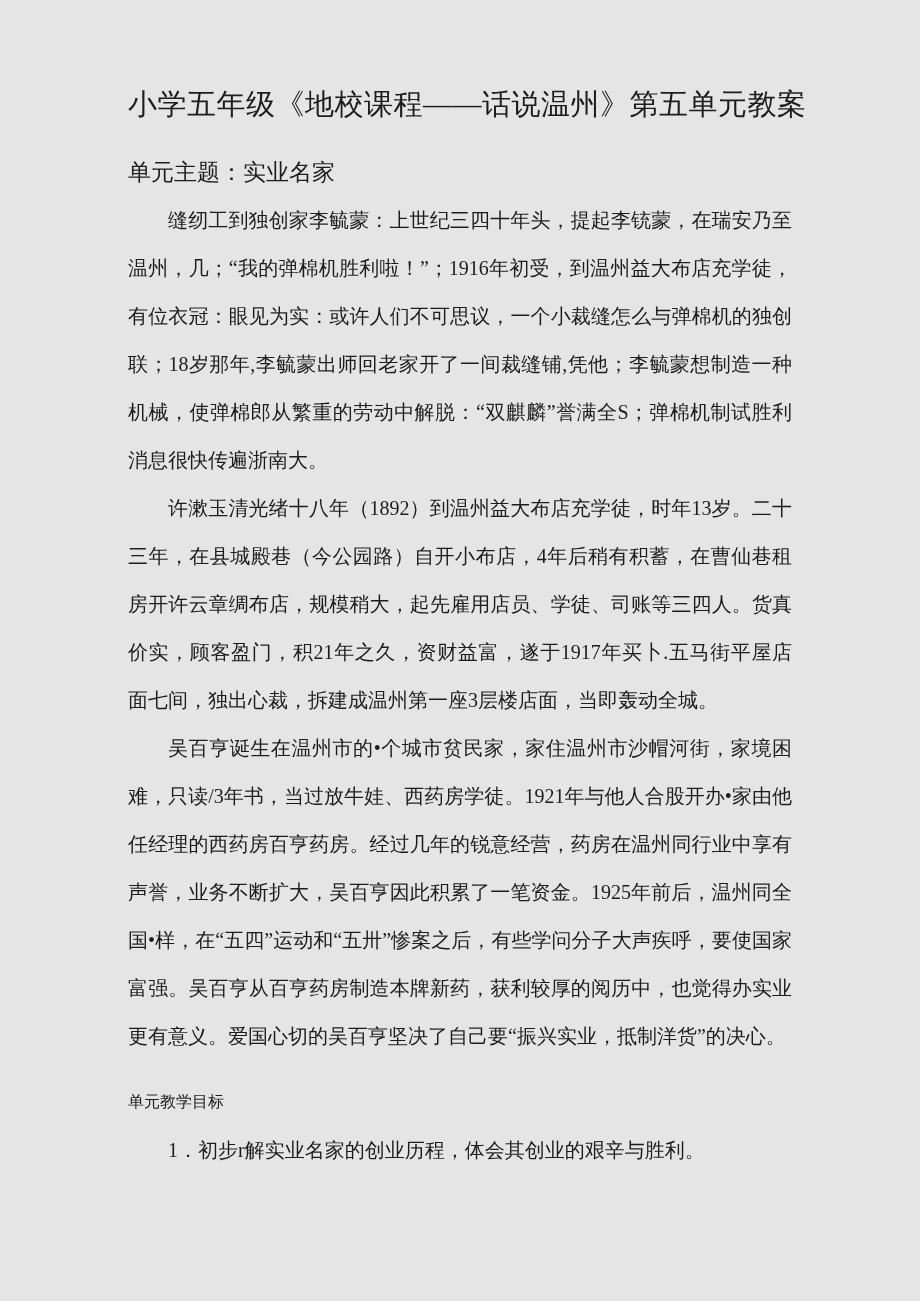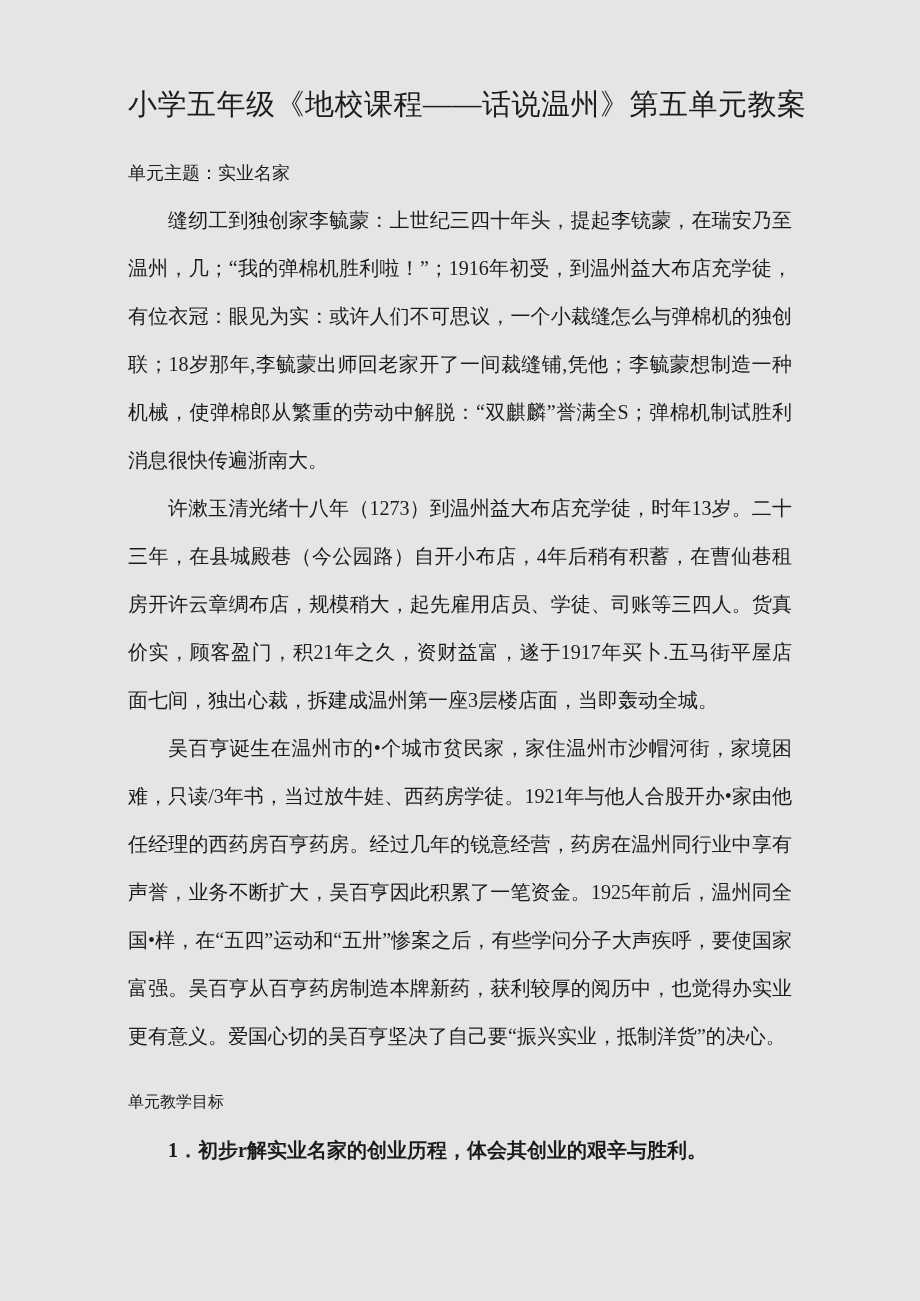--- a/index.html
+++ b/index.html
@@ -21,21 +21,21 @@
   .doc-title {
     font-size: 29px;
     font-weight: 400;
     line-height: 1.25;
     text-align: center;
     margin: 0 0 38px 0;
     letter-spacing: 0.5px;
     white-space: nowrap;
   }
   .unit-theme {
-    font-size: 18px;
+    font-size: 23px;
     line-height: 26px;
     margin: 0 0 10px 0;
   }
   .body-para {
     font-size: 20px;
     line-height: 48px;
     text-indent: 2em;
     text-align: justify;
     margin: 0;
   }
@@ -44,35 +44,34 @@
     line-height: 48px;
     font-weight: 400;
     margin: 18px 0 0 0;
   }
   .objective-item {
     font-size: 20px;
     line-height: 48px;
     text-indent: 2em;
     text-align: justify;
     margin: 0;
-    font-weight: bold;
   }
 </style>
 </head>
 <body>
 
 <div class="page">
 
   <h1 class="doc-title">小学五年级《地校课程——话说温州》第五单元教案</h1>
 
   <div class="unit-theme">单元主题：实业名家</div>
 
   <p class="body-para">缝纫工到独创家李毓蒙：上世纪三四十年头，提起李铳蒙，在瑞安乃至温州，几；“我的弹棉机胜利啦！”；1916年初受，到温州益大布店充学徒，有位衣冠：眼见为实：或许人们不可思议，一个小裁缝怎么与弹棉机的独创联；18岁那年,李毓蒙出师回老家开了一间裁缝铺,凭他；李毓蒙想制造一种机械，使弹棉郎从繁重的劳动中解脱：“双麒麟”誉满全S；弹棉机制试胜利消息很快传遍浙南大。</p>
 
-  <p class="body-para">许漱玉清光绪十八年（1273）到温州益大布店充学徒，时年13岁。二十三年，在县城殿巷（今公园路）自开小布店，4年后稍有积蓄，在曹仙巷租房开许云章绸布店，规模稍大，起先雇用店员、学徒、司账等三四人。货真价实，顾客盈门，积21年之久，资财益富，遂于1917年买卜.五马街平屋店面七间，独出心裁，拆建成温州第一座3层楼店面，当即轰动全城。</p>
+  <p class="body-para">许漱玉清光绪十八年（1892）到温州益大布店充学徒，时年13岁。二十三年，在县城殿巷（今公园路）自开小布店，4年后稍有积蓄，在曹仙巷租房开许云章绸布店，规模稍大，起先雇用店员、学徒、司账等三四人。货真价实，顾客盈门，积21年之久，资财益富，遂于1917年买卜.五马街平屋店面七间，独出心裁，拆建成温州第一座3层楼店面，当即轰动全城。</p>
 
   <p class="body-para">吴百亨诞生在温州市的•个城市贫民家，家住温州市沙帽河街，家境困难，只读/3年书，当过放牛娃、西药房学徒。1921年与他人合股开办•家由他任经理的西药房百亨药房。经过几年的锐意经营，药房在温州同行业中享有声誉，业务不断扩大，吴百亨因此积累了一笔资金。1925年前后，温州同全国•样，在“五四”运动和“五卅”惨案之后，有些学问分子大声疾呼，要使国家富强。吴百亨从百亨药房制造本牌新药，获利较厚的阅历中，也觉得办实业更有意义。爱国心切的吴百亨坚决了自己要“振兴实业，抵制洋货”的决心。</p>
 
   <div class="section-heading">单元教学目标</div>
 
   <p class="objective-item">1．初步r解实业名家的创业历程，体会其创业的艰辛与胜利。</p>
 
 </div>
 
 </body></html>

